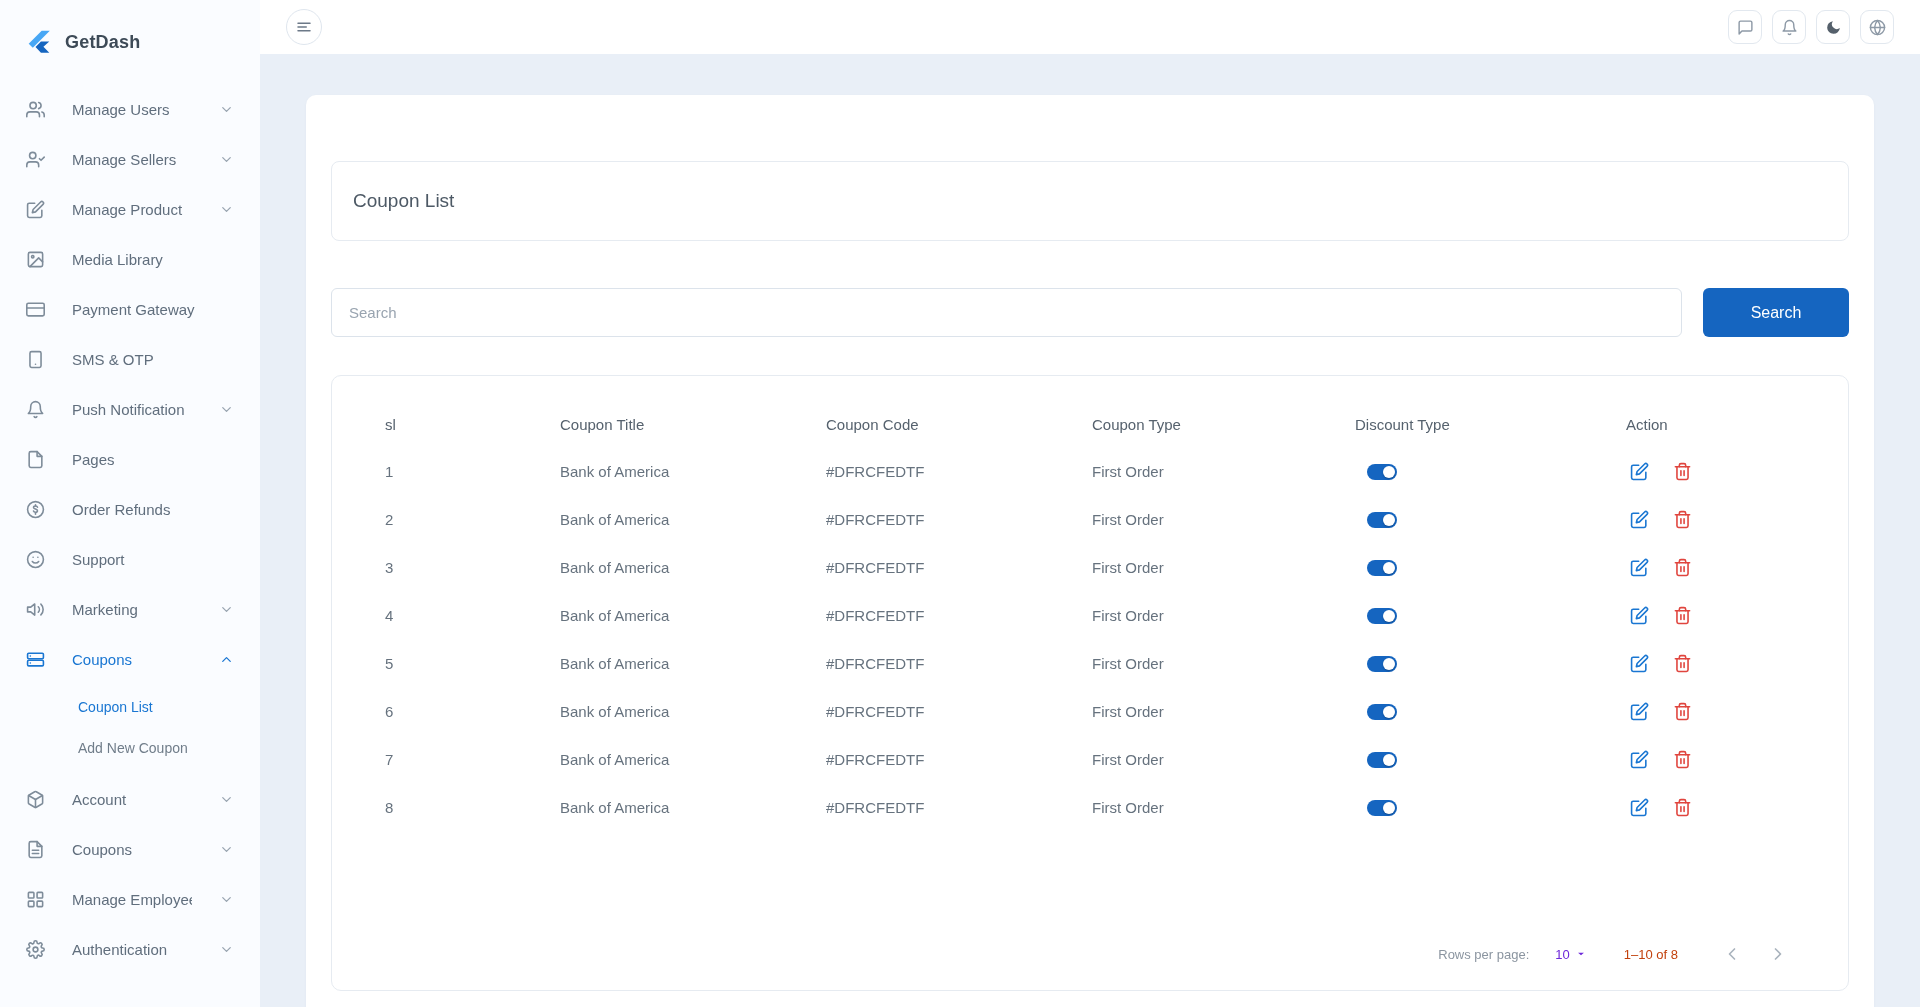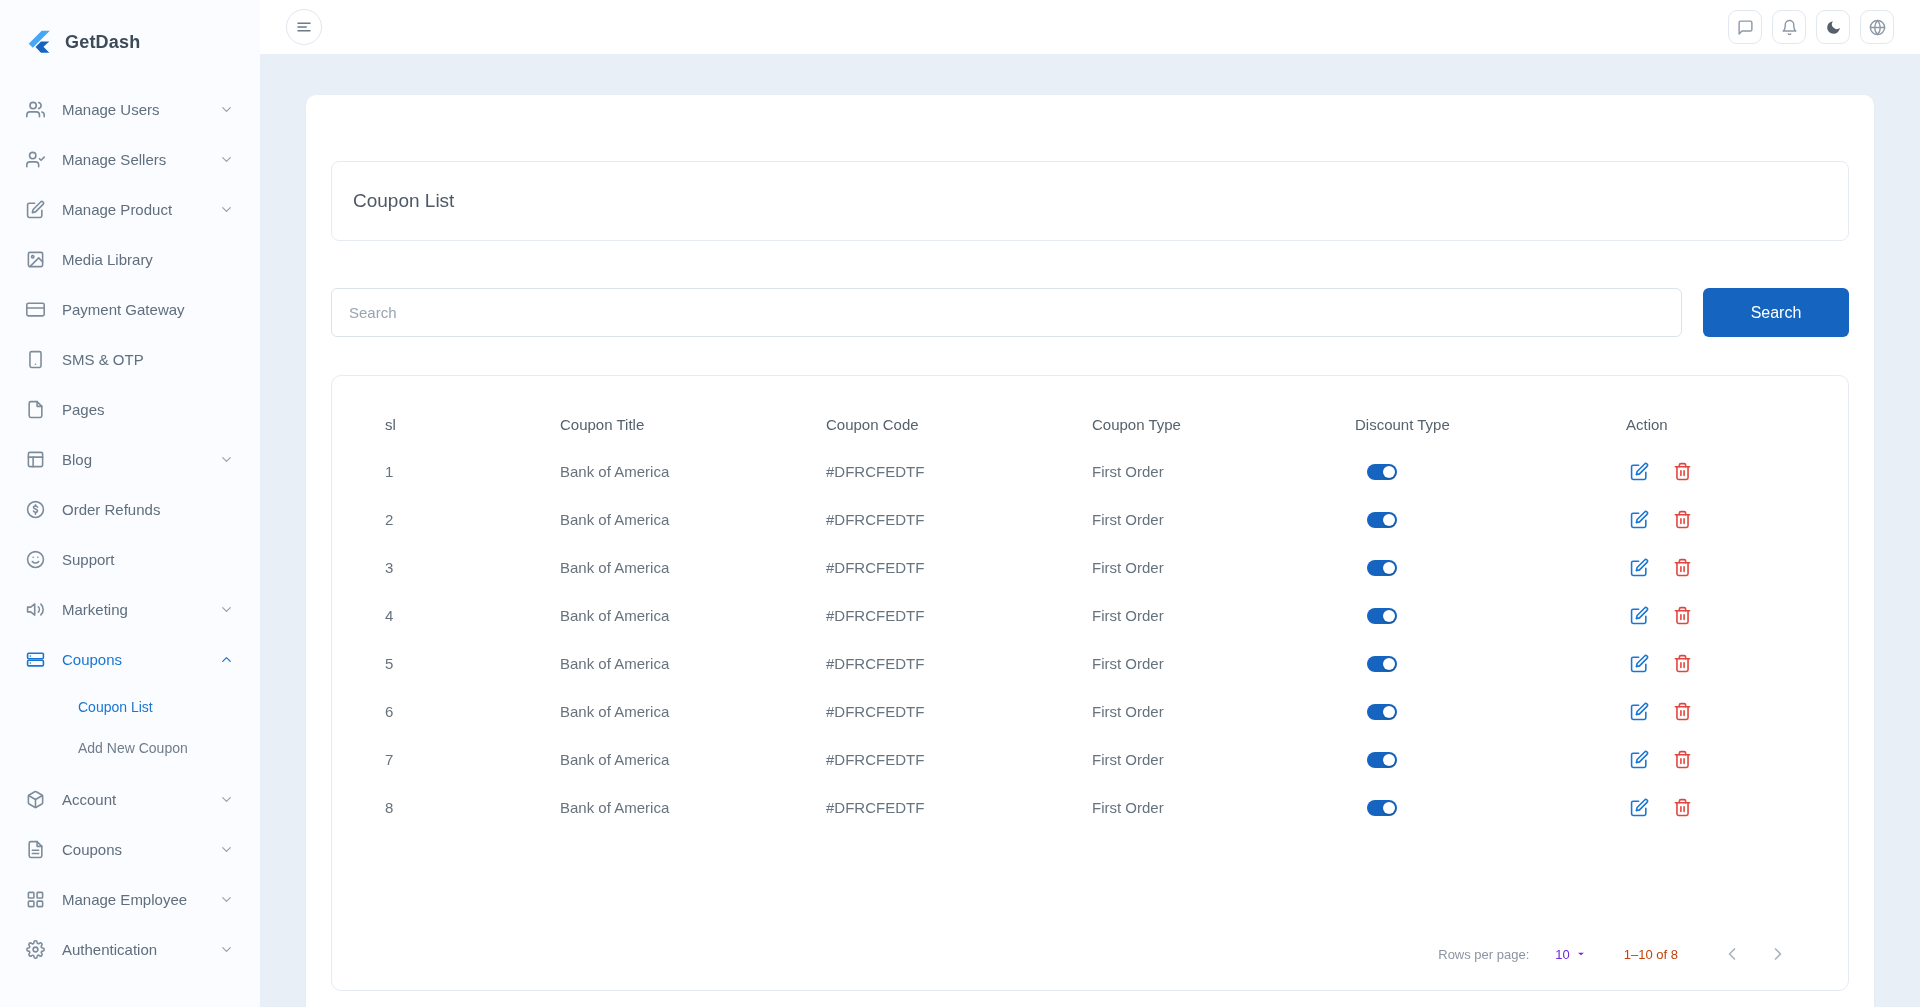--- a/index.html
+++ b/index.html
@@ -5,21 +5,21 @@
   *{box-sizing:border-box;margin:0;padding:0}
   html,body{width:1920px;height:1007px}
   body{font-family:"Liberation Sans",sans-serif;background:#e9eff7;overflow:hidden}
   .app{display:flex;width:100%;height:100%}
 
   
   .sidebar{width:260px;min-width:260px;height:100%;background:#fafcff}
   .brand{display:flex;align-items:center;gap:13px;height:84px;padding:12px 26px}
   .brand-logo svg{width:26px;height:26px;display:block}
   .brand-name{font-size:18px;font-weight:700;color:#3d4a57;letter-spacing:.2px}
-  .nav-item{display:flex;align-items:center;gap:17px;height:50px;padding:0 26px;color:#606e7d;font-size:15px;cursor:pointer;white-space:nowrap}
+  .nav-item{display:flex;align-items:center;gap:27px;height:50px;padding:0 26px;color:#606e7d;font-size:15px;cursor:pointer;white-space:nowrap}
   .nav-icon{display:flex;color:#7e8c9a}
   .nav-icon svg{width:19px;height:19px}
   .nav-label{flex:1;overflow:hidden}
   .nav-chev{display:flex;color:#98a4b0}
   .nav-chev svg{width:15px;height:15px}
   .nav-chev.up svg{transform:rotate(180deg)}
   .nav-item.active{color:var(--link,#1976d2)}
   .nav-item.active .nav-icon,.nav-item.active .nav-chev{color:var(--link,#1976d2)}
   .submenu{padding:2px 0 6px}
   .sub-item{height:41px;display:flex;align-items:center;padding-left:78px;font-size:14px;color:#707d8a;cursor:pointer}
@@ -153,40 +153,39 @@
             <svg viewBox="0 0 24 24" fill="none" stroke="currentColor" stroke-width="2" stroke-linecap="round" stroke-linejoin="round">
               <rect x="5" y="2" width="14" height="20" rx="2"></rect>
               <line x1="12" y1="18" x2="12.01" y2="18"></line>
             </svg>
           </span>
           <span class="nav-label">SMS &amp; OTP</span>
         </div>
         <div class="nav-item">
           <span class="nav-icon">
             <svg viewBox="0 0 24 24" fill="none" stroke="currentColor" stroke-width="2" stroke-linecap="round" stroke-linejoin="round">
+              <path d="M18 8A6 6 0 0 0 6 8c0 7-3 9-3 9h18s-3-2-3-9"></path>
+              <path d="M13.73 21a2 2 0 0 1-3.46 0"></path>
+            </svg>
+          </span>
+          <span class="nav-label">Push Notification</span>
+          <span class="nav-chev">
+            <svg viewBox="0 0 24 24" fill="none" stroke="currentColor" stroke-width="2" stroke-linecap="round" stroke-linejoin="round">
+              <polyline points="6 9 12 15 18 9"></polyline>
+            </svg>
+          </span>
+        </div>
+        <div class="nav-item">
+          <span class="nav-icon">
+            <svg viewBox="0 0 24 24" fill="none" stroke="currentColor" stroke-width="2" stroke-linecap="round" stroke-linejoin="round">
               <path d="M14 2H6a2 2 0 0 0-2 2v16a2 2 0 0 0 2 2h12a2 2 0 0 0 2-2V8z"></path>
               <polyline points="14 2 14 8 20 8"></polyline>
             </svg>
           </span>
           <span class="nav-label">Pages</span>
-        </div>
-        <div class="nav-item">
-          <span class="nav-icon">
-            <svg viewBox="0 0 24 24" fill="none" stroke="currentColor" stroke-width="2" stroke-linecap="round" stroke-linejoin="round">
-              <rect x="3" y="3" width="18" height="18" rx="2"></rect>
-              <line x1="3" y1="9" x2="21" y2="9"></line>
-              <line x1="9" y1="21" x2="9" y2="9"></line>
-            </svg>
-          </span>
-          <span class="nav-label">Blog</span>
-          <span class="nav-chev">
-            <svg viewBox="0 0 24 24" fill="none" stroke="currentColor" stroke-width="2" stroke-linecap="round" stroke-linejoin="round">
-              <polyline points="6 9 12 15 18 9"></polyline>
-            </svg>
-          </span>
         </div>
         <div class="nav-item">
           <span class="nav-icon">
             <svg viewBox="0 0 24 24" fill="none" stroke="currentColor" stroke-width="2" stroke-linecap="round" stroke-linejoin="round">
               <circle cx="12" cy="12" r="10"></circle>
               <path d="M14.5 9a2.5 2 0 0 0-2.5-1.5A2.5 2 0 0 0 9.5 9.5c0 2.5 5 1.5 5 4a2.5 2 0 0 1-2.5 2 2.5 2 0 0 1-2.5-1.5"></path>
               <line x1="12" y1="6" x2="12" y2="7.5"></line>
               <line x1="12" y1="16.5" x2="12" y2="18"></line>
             </svg>
           </span>

